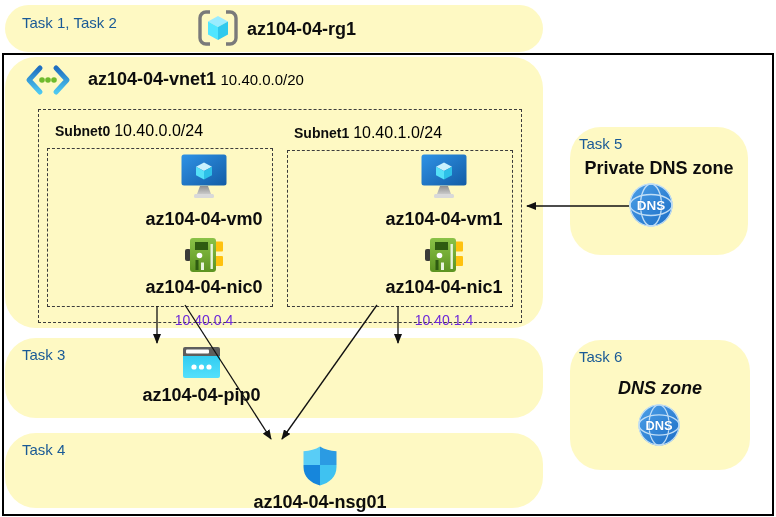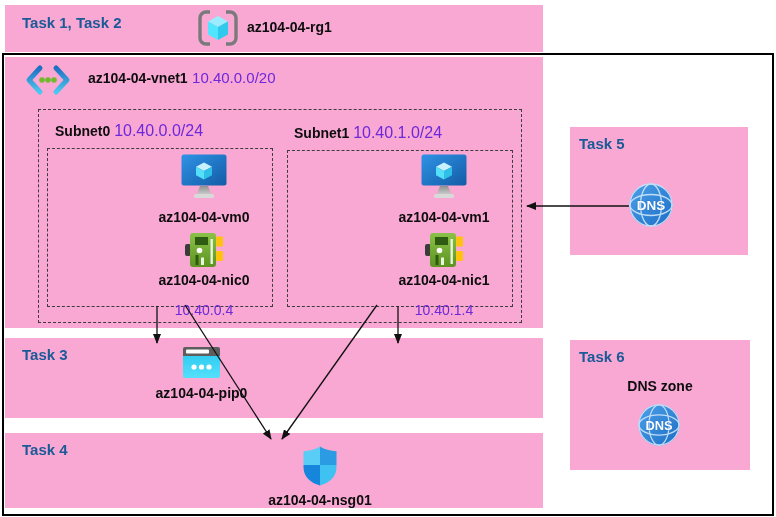--- a/index.html
+++ b/index.html
@@ -1,21 +1,21 @@
 <!DOCTYPE html>
 <html><head>
 <meta charset="utf-8">
 <style>
   html,body{margin:0;padding:0;background:#fff;}
   #canvas{position:relative;width:776px;height:517px;background:#ffffff;
           font-family:"Liberation Sans",sans-serif;overflow:hidden;}
-  .band{position:absolute;background:#f9a8d4;}
-  .tasklbl{position:absolute;font-size:15px;font-weight:bold;color:#1a5a96;white-space:nowrap;}
-  .name{font-weight:bold;color:#0d0d0d;font-size:14px;white-space:nowrap;}
-  .plain{color:#6d28d9;font-size:15px;white-space:nowrap;}
+  .band{position:absolute;background:#fef9c3;border-radius:31px;}
+  .tasklbl{position:absolute;font-size:15px;font-weight:normal;color:#1a5a96;white-space:nowrap;}
+  .name{font-weight:bold;color:#0d0d0d;font-size:18px;white-space:nowrap;}
+  .plain{color:#000000;font-size:15px;white-space:nowrap;}
   .rgbox{position:absolute;left:2px;top:53px;width:772px;height:463px;
          border:2px solid #000;box-sizing:border-box;background:transparent;}
   .dashed{position:absolute;border:1px dashed #3c3c3c;box-sizing:border-box;}
   .sublbl{position:absolute;font-size:14px;white-space:nowrap;}
   .sublbl .name{font-size:14px;}
   .sublbl .plain{font-size:16px;}
   .vgroup{position:absolute;display:flex;flex-direction:column;align-items:center;padding-left:44px;}
   .vm-label{margin-top:8px;}
   .nic-icon{margin-top:6px;}
   .nic-label{margin-top:3px;}
@@ -196,40 +196,41 @@
         <rect x="17" y="0" width="17" height="19" fill="#2b9be3"></rect>
         <rect x="0" y="19" width="17" height="21" fill="#1686dc"></rect>
         <rect x="17" y="19" width="17" height="21" fill="#3fc2f1"></rect>
       </g>
     </svg>
     <div class="name nsg-label">az104-04-nsg01</div>
   </div>
 
   <div class="band" style="left:570px;top:127px;width:178px;height:128px;">
     <div class="tasklbl" style="left:9px;top:8px;">Task 5</div>
+    <div class="centered name" style="top:31px;">Private DNS zone</div>
     <svg style="position:absolute;left:59px;top:56px;" width="44" height="44" viewBox="0 0 44 44">
       <defs>
         <linearGradient id="dg5" x1="0" y1="0" x2="1" y2="1">
           <stop offset="0" stop-color="#4da0e8"></stop>
             <stop offset="1" stop-color="#1c6ec6"></stop>
         </linearGradient>
       </defs>
       <circle cx="22" cy="22" r="21.5" fill="url(#dg5)"></circle>
       <g fill="none" stroke="#cfe7fa" stroke-width="1.3" opacity="0.9">
         <ellipse cx="22" cy="22" rx="10.5" ry="21"></ellipse>
         <ellipse cx="22" cy="22" rx="21" ry="10.5"></ellipse>
         <circle cx="22" cy="22" r="21"></circle>
       </g>
       <text x="22" y="27" text-anchor="middle" font-family="Liberation Sans, sans-serif" font-size="13.5" font-weight="bold" fill="#ffffff" stroke="#1c6ec6" stroke-width="0.6" paint-order="stroke">DNS</text>
     </svg>
   </div>
 
   <div class="band" style="left:570px;top:340px;width:180px;height:130px;">
     <div class="tasklbl" style="left:9px;top:8px;">Task 6</div>
-    <div class="centered name" style="top:38px;">DNS zone</div>
+    <div class="centered name" style="top:38px;font-style:italic;">DNS zone</div>
     <svg style="position:absolute;left:68px;top:64px;" width="42" height="42" viewBox="0 0 44 44">
       <defs>
         <linearGradient id="dg6" x1="0" y1="0" x2="1" y2="1">
           <stop offset="0" stop-color="#4da0e8"></stop>
             <stop offset="1" stop-color="#1c6ec6"></stop>
         </linearGradient>
       </defs>
       <circle cx="22" cy="22" r="21.5" fill="url(#dg6)"></circle>
       <g fill="none" stroke="#cfe7fa" stroke-width="1.3" opacity="0.9">
         <ellipse cx="22" cy="22" rx="10.5" ry="21"></ellipse>

